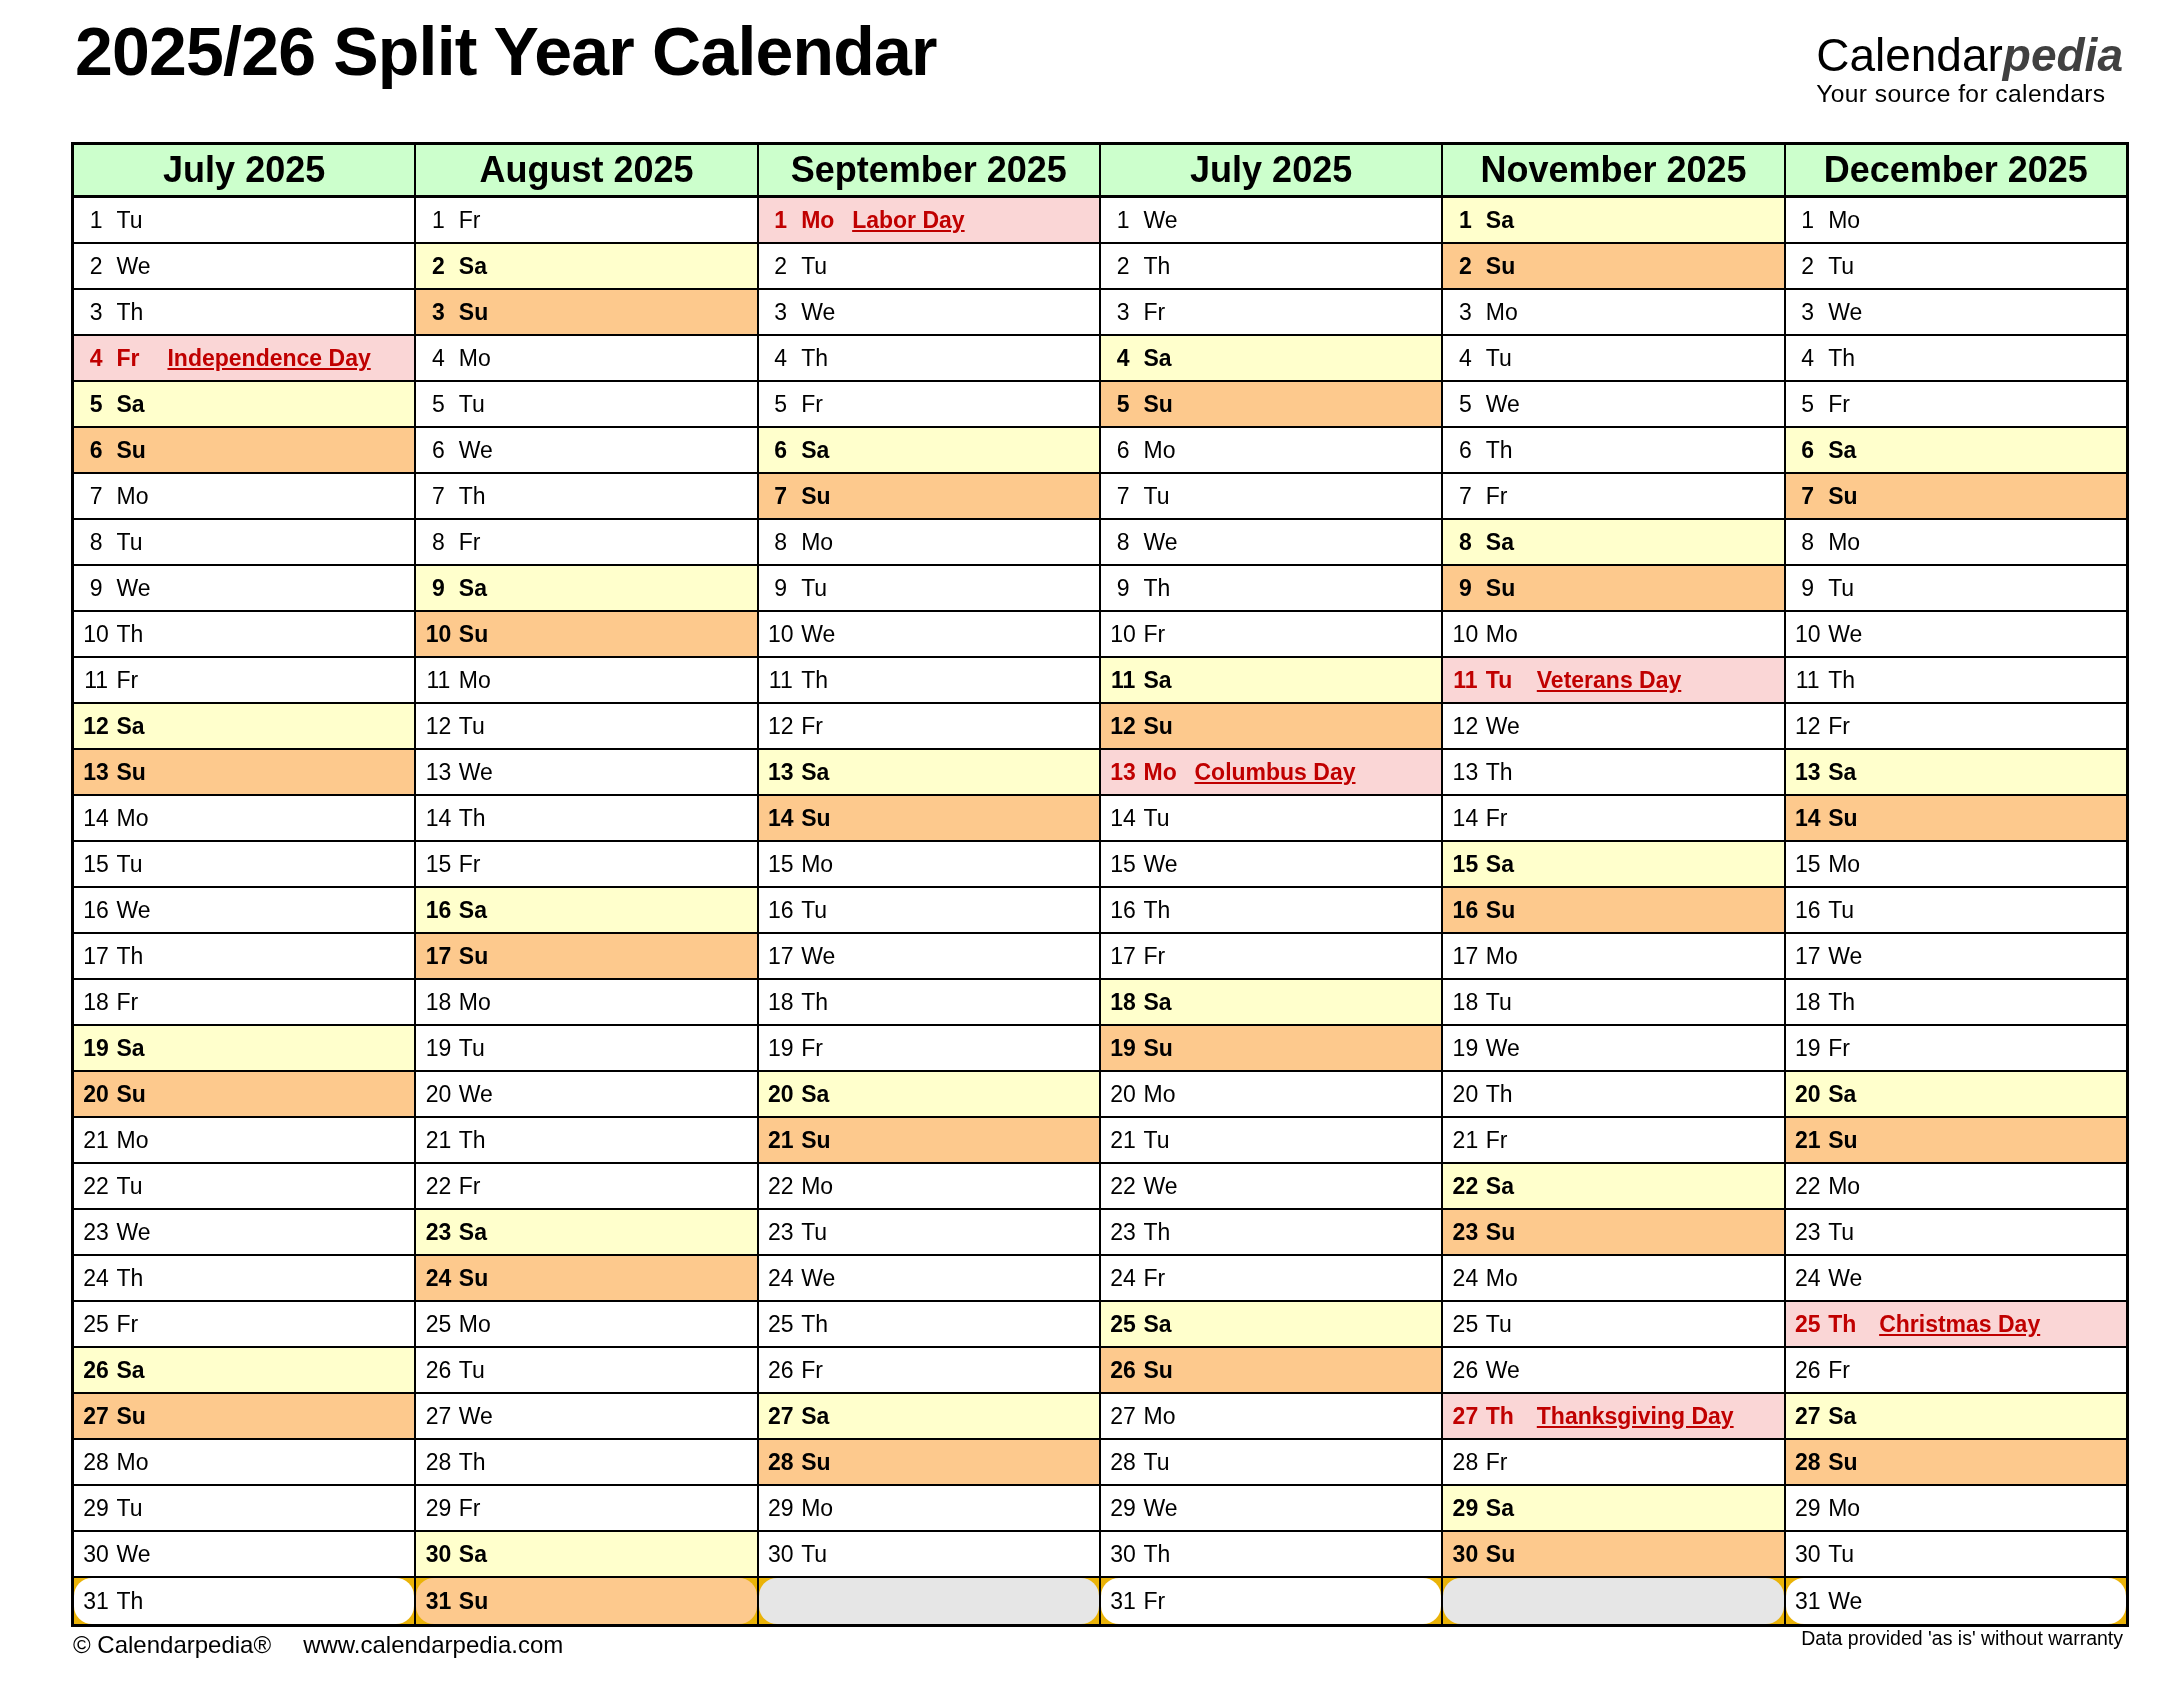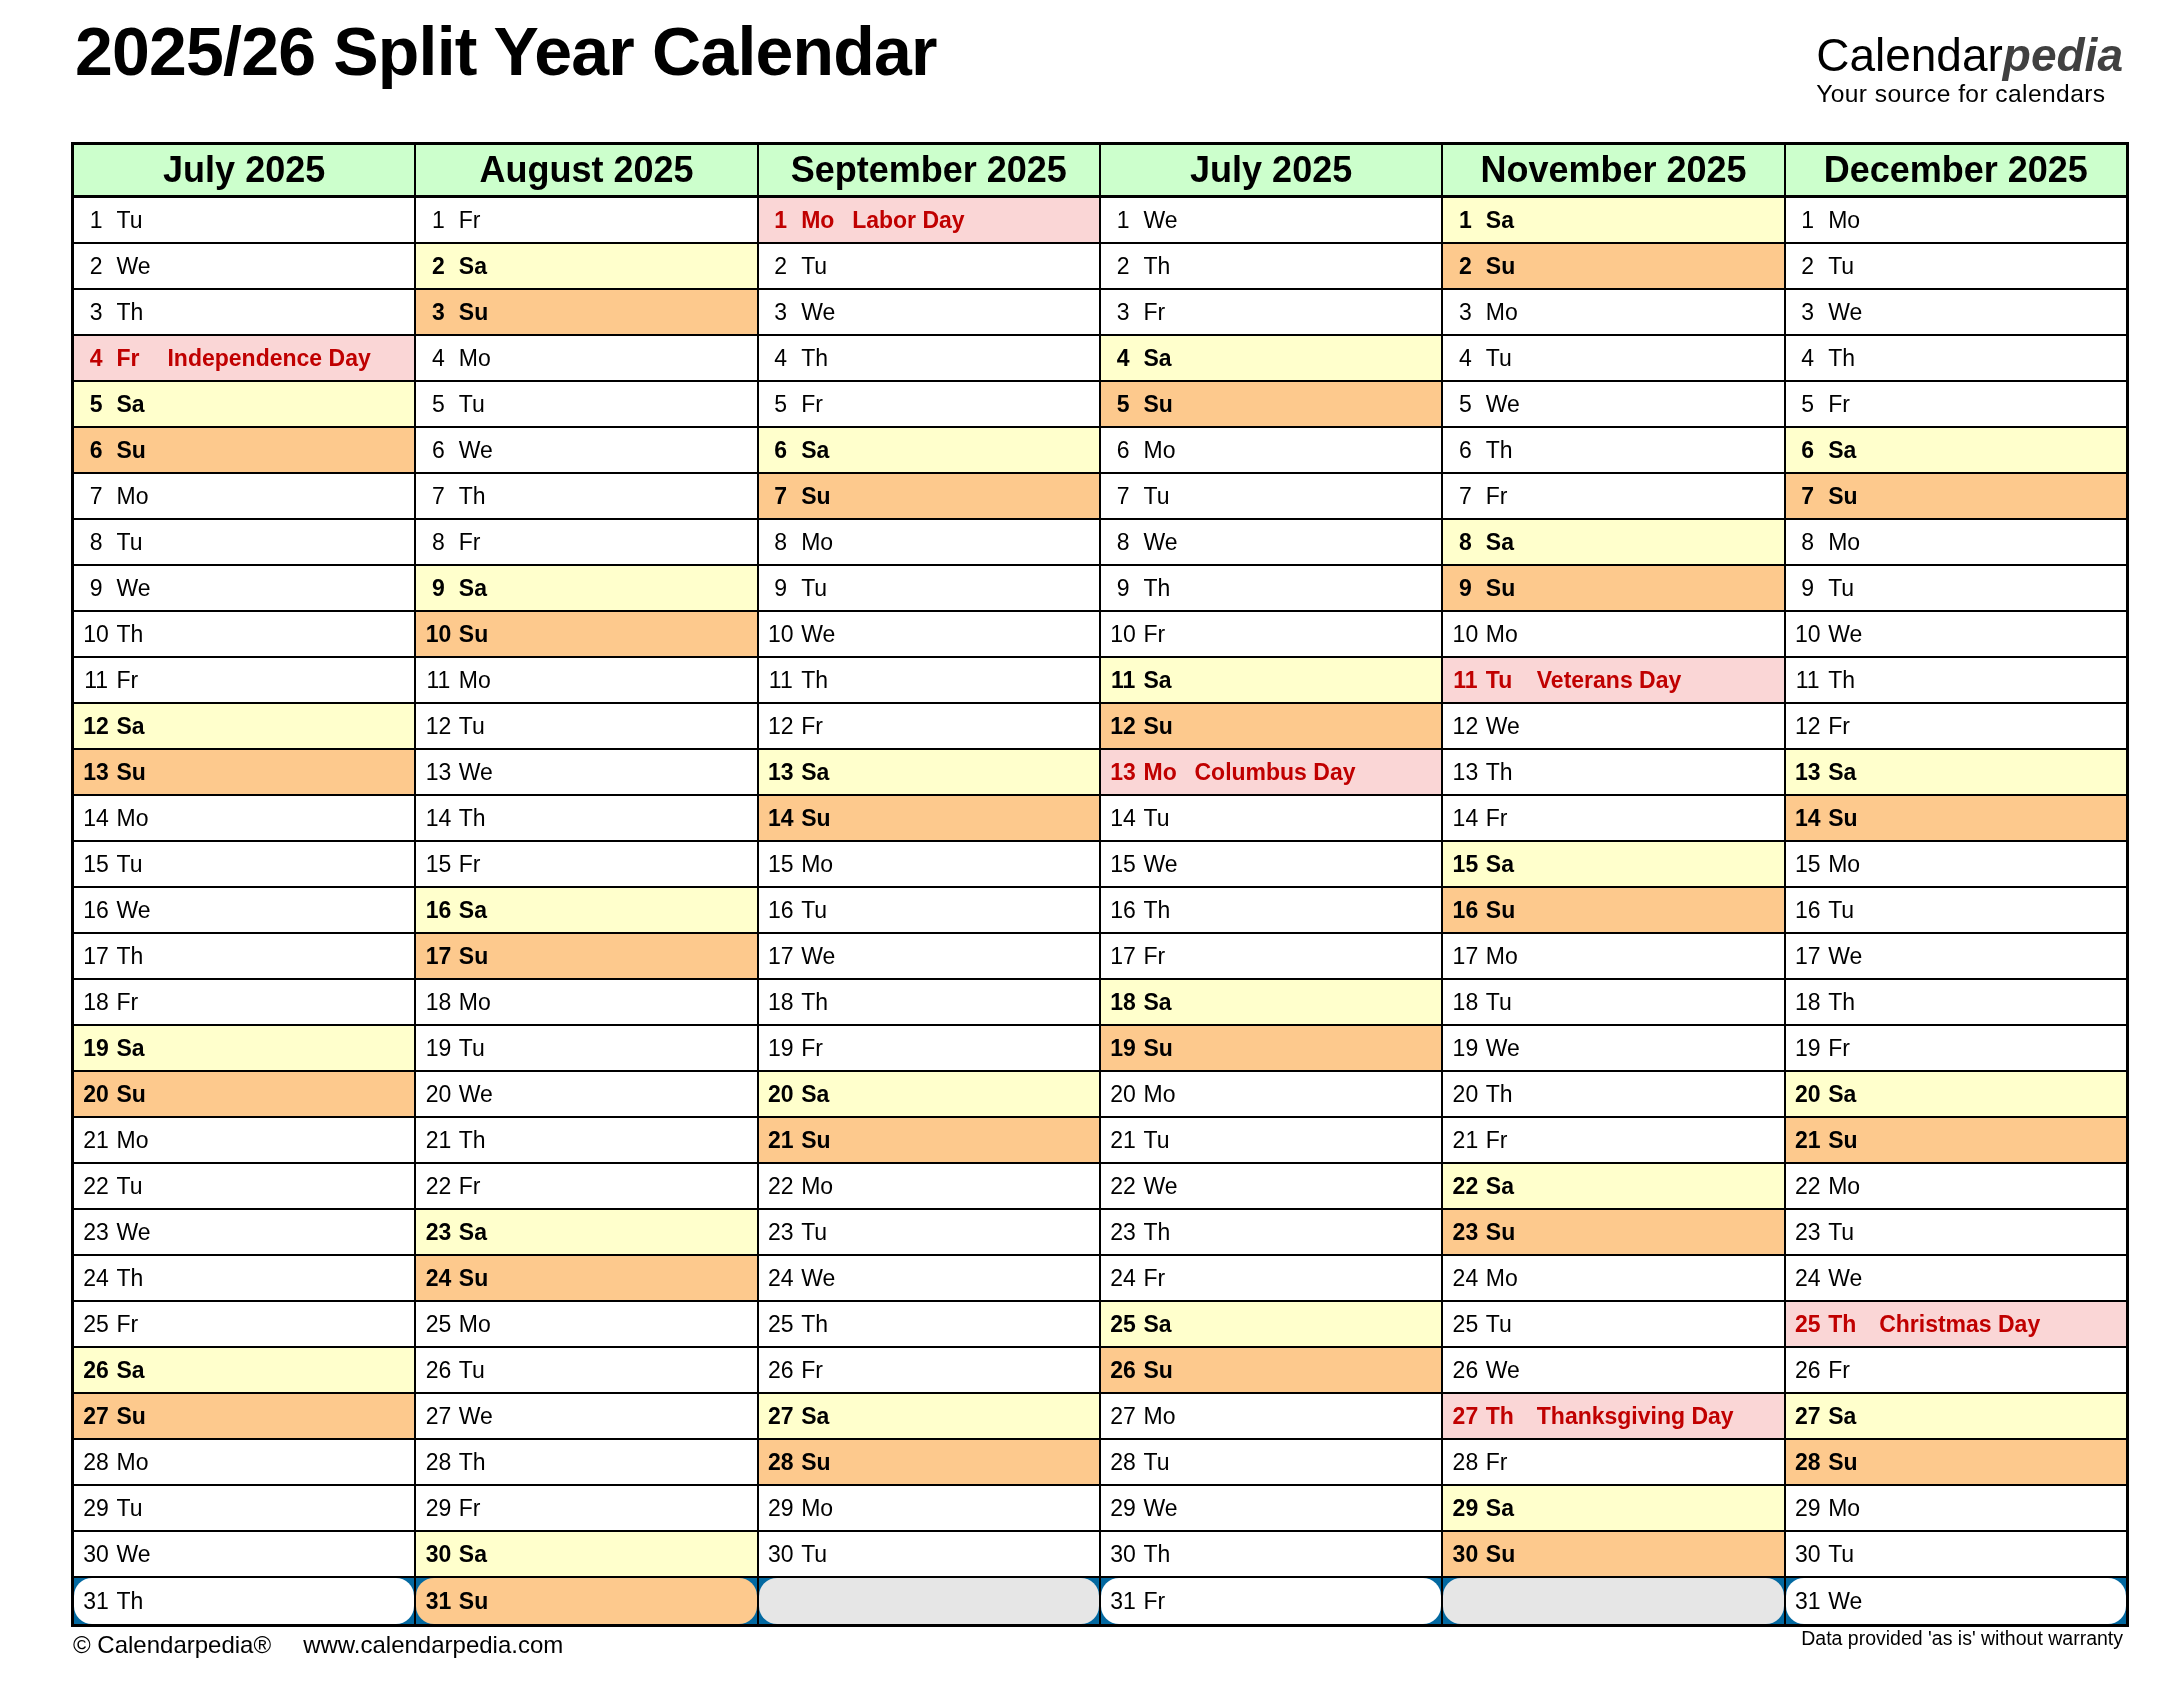--- a/index.html
+++ b/index.html
@@ -11,38 +11,38 @@
     position:absolute; left:75px; top:12px; margin:0;
     font-size:68px; font-weight:bold; letter-spacing:-0.8px; white-space:nowrap;
   }
   .logo { position:absolute; right:47px; top:30.5px; text-align:left; }
   .logo .wordmark { font-size:46px; line-height:1.05; white-space:nowrap; }
   .logo .wordmark .red { color:#404040; font-weight:bold; font-style:italic; }
   .logo .tagline { font-size:24.6px; margin-top:1.7px; letter-spacing:0.4px; white-space:nowrap; }
 
   .cal-table {
     position:absolute; left:71px; top:142px; width:2052px;
-    border:3.4px solid #000; display:flex; background:#0369a1;
+    border:3.4px solid #000; display:flex; background:#eab308;
   }
   .month-col { flex:1 1 0; border-right:2.5px solid #000; min-width:0; }
   .month-col:last-child { border-right:none; }
   .month-header {
     height:53px; background:#ccffcc; border-bottom:3.4px solid #000;
     display:flex; align-items:center; justify-content:center;
     font-weight:bold; font-size:36px; box-sizing:border-box; white-space:nowrap;
   }
   .day-row {
     height:46px; border-bottom:2.5px solid #000; box-sizing:border-box;
     display:flex; align-items:center; padding-left:5.1px;
     font-size:23px; background:#fff; overflow:hidden; white-space:nowrap;
   }
   .day-row:last-child { border-bottom:none;border-radius:18px; }
   .day-row .num { width:34px; text-align:center; flex:0 0 auto; }
   .day-row .dow { width:51px; margin-left:3.4px; flex:0 0 auto; }
-  .day-row .holiday-name { flex:0 0 auto; }
+  .day-row .holiday-name { flex:0 0 auto;text-decoration:underline; }
   .day-row.sat { background:#ffffcc; font-weight:bold; }
   .day-row.sun { background:#fdc98d; font-weight:bold; }
   .day-row.holiday { background:#fad6d6; color:#c00000; font-weight:bold; }
   .day-row.blank { background:#e6e6e6; }
 
   .footer-left { position:absolute; left:73px; top:1631px; font-size:24px; white-space:nowrap; }
   .footer-left .url { margin-left:32px; }
   .footer-right { position:absolute; right:47px; top:1627px; font-size:19.5px; white-space:nowrap; }
 </style>
 </head>

